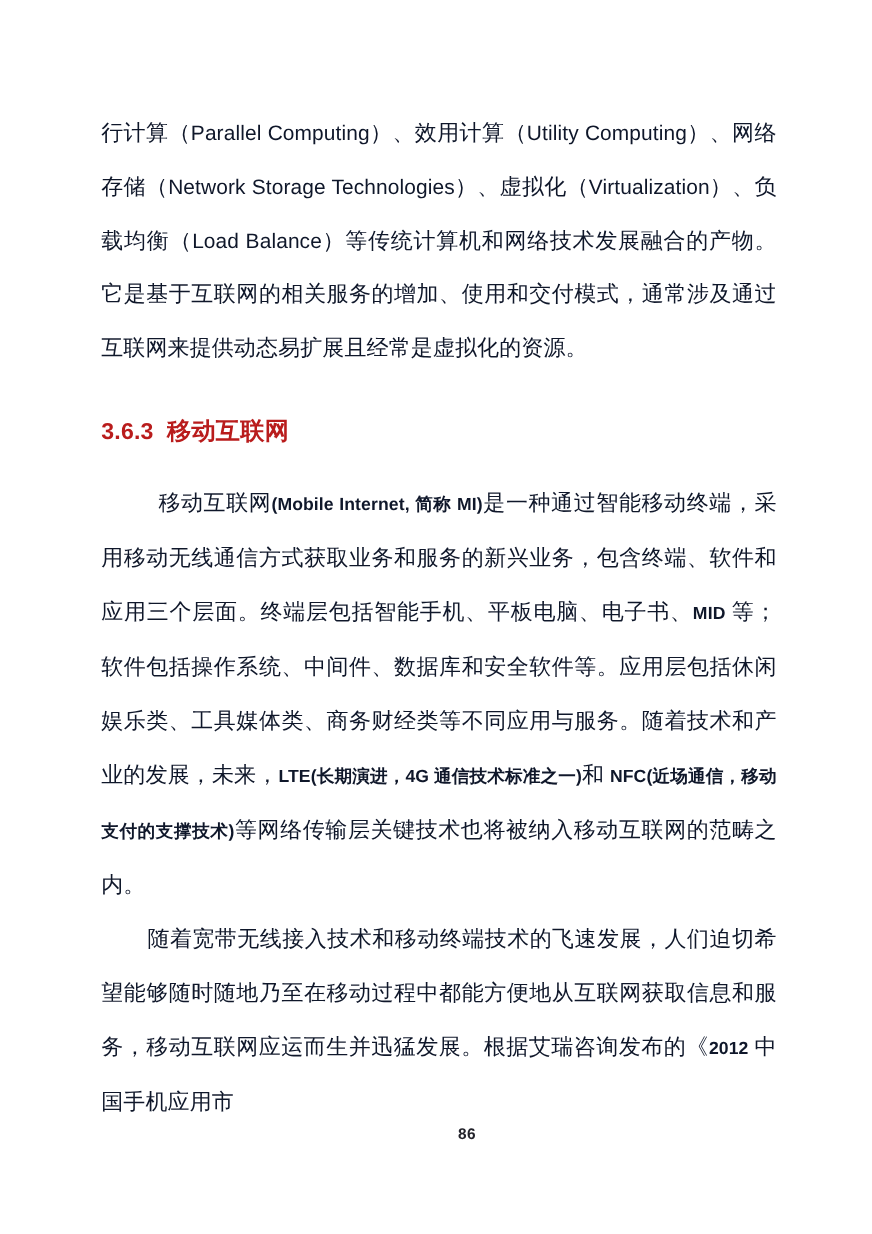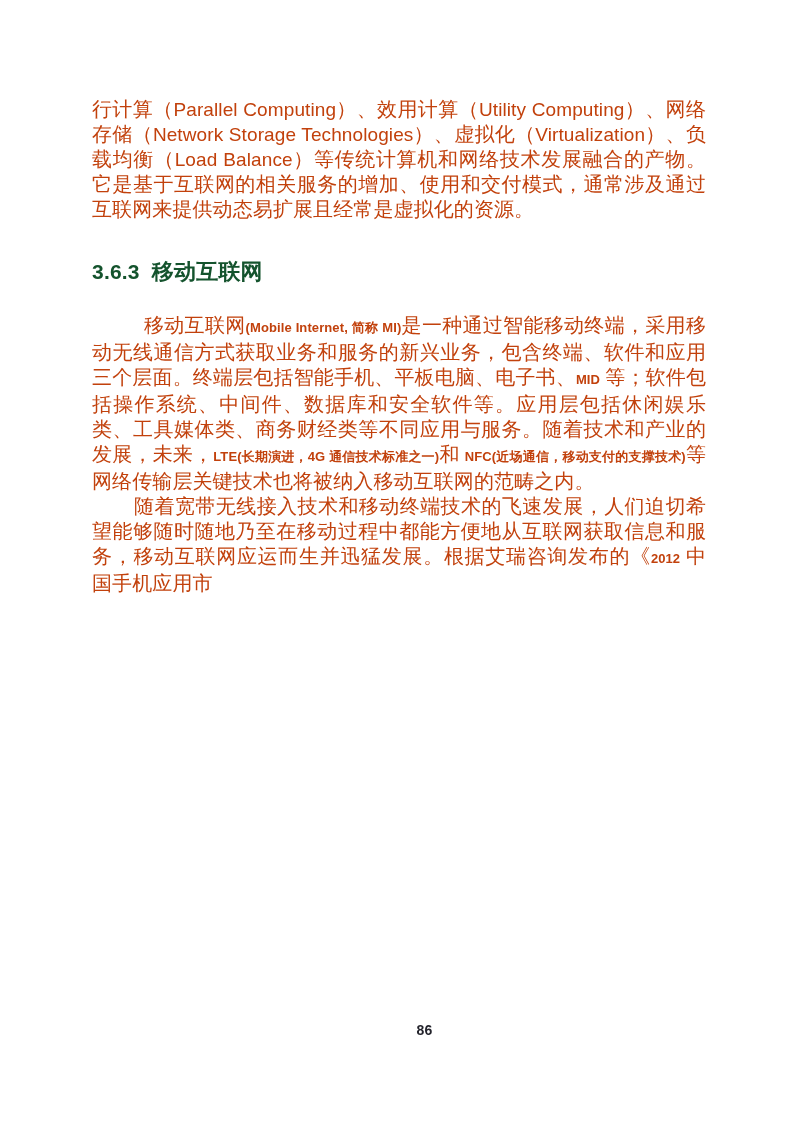--- a/index.html
+++ b/index.html
@@ -31,57 +31,57 @@
     left: 92px;
     top: 97px;
     width: 614px;
   }
 
   
   .para {
     margin: 0;
     font-family: "Liberation Serif", "DejaVu Serif", serif;
     font-size: 20px;
-    line-height: 25px;
+    line-height: 49px;
     text-align: justify;
     text-align-last: left;
     text-justify: inter-character;
-    color: #c2410c;
+    color: #0f172a;
     letter-spacing: 0.1px;
     word-break: break-all;
   }
 
   .para.indent2 {
     text-indent: 42px;
   }
   .para.indent25 {
     text-indent: 52px;
   }
 
   
   .lat {
     font-family: "Liberation Sans", "DejaVu Sans", sans-serif;
     font-size: 19px;
     letter-spacing: 0.1px;
   }
   .lat-b {
     font-family: "Liberation Sans", "DejaVu Sans", sans-serif;
-    font-size: 13px;
+    font-size: 16px;
     font-weight: bold;
     letter-spacing: 0.1px;
   }
 
   
   .heading {
     margin: 0;
     font-family: "Liberation Sans", "DejaVu Sans", sans-serif;
     font-size: 21px;
     font-weight: bold;
     line-height: 43.4px;
-    color: #14532d;
+    color: #b91c1c;
     letter-spacing: 0.2px;
     white-space: pre;
   }
   .heading .h-num {
     font-family: "Liberation Sans", "DejaVu Sans", sans-serif;
     font-weight: bold;
   }
   .heading .h-text {
     font-family: "Liberation Serif", "DejaVu Serif", serif;
     font-weight: bold;

